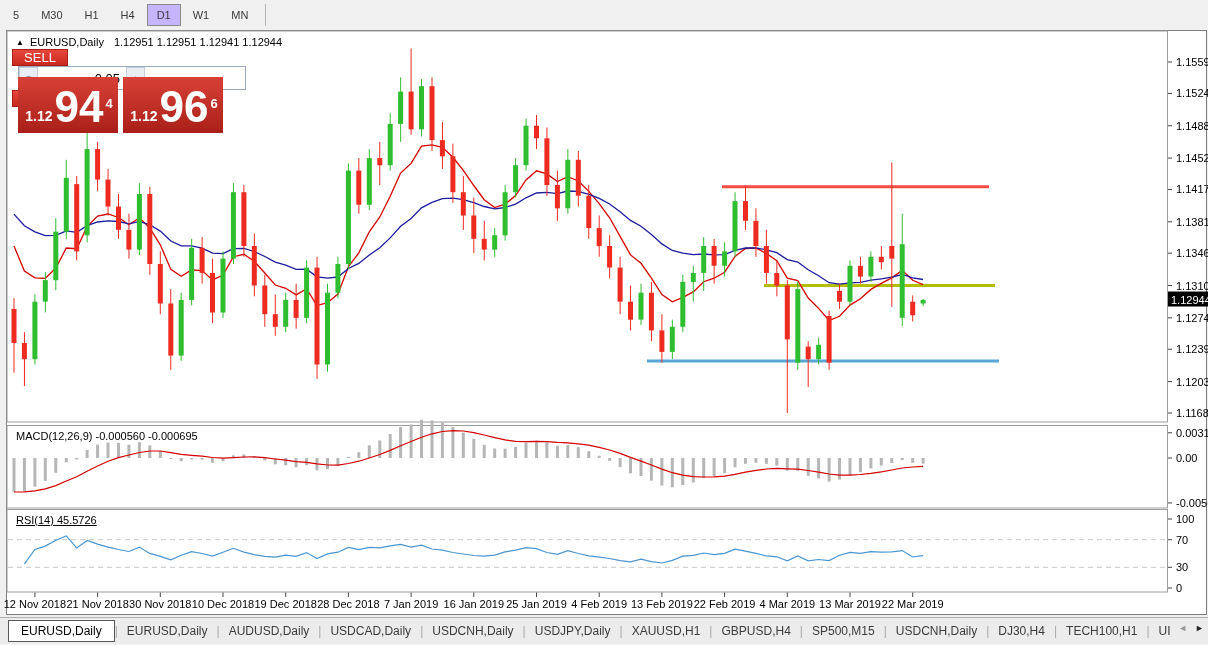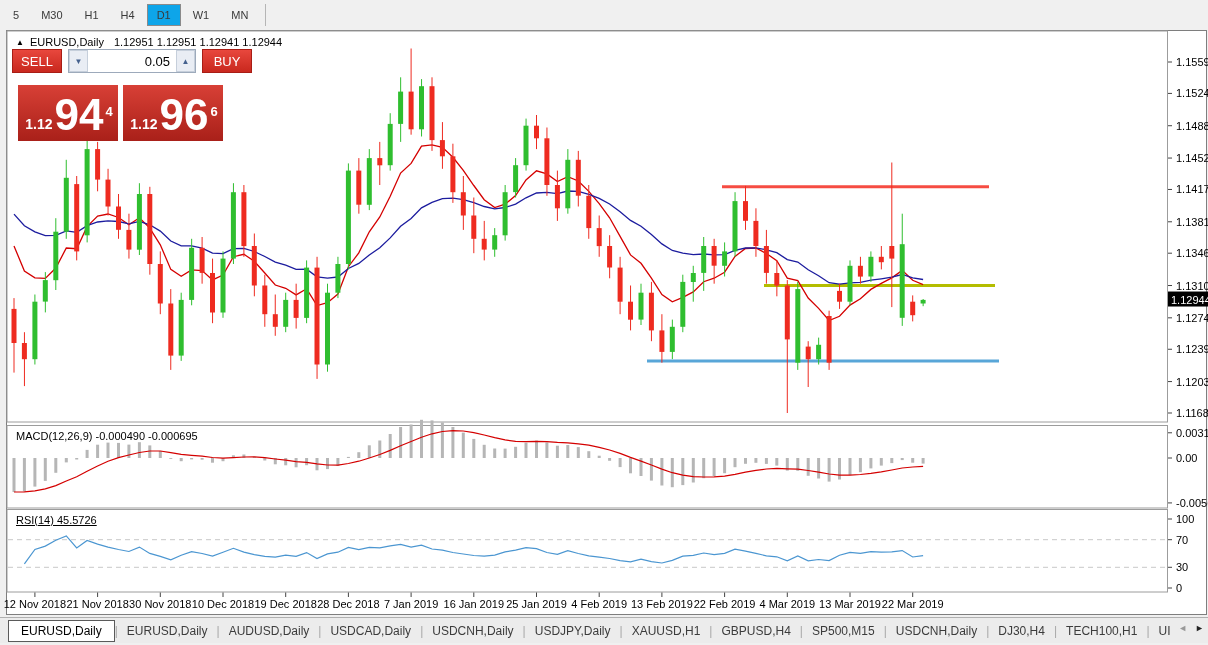--- a/index.html
+++ b/index.html
@@ -5,44 +5,44 @@
   * { margin:0; padding:0; box-sizing:border-box; }
   html,body { width:1208px; height:645px; overflow:hidden;
     font-family:"Liberation Sans", sans-serif; background:#f0f0f0; }
   #app { position:relative; width:1208px; height:645px; }
 
   
   #tf-toolbar { position:absolute; left:0; top:0; width:1208px; height:29px;
     background:#f0f0f0; display:flex; align-items:center; padding-left:2px; }
   .tf-btn { font-size:11px; color:#3a3a3a; padding:4px 9px; margin:0 1px;
     border:1px solid transparent; cursor:pointer; }
-  .tf-btn.active { background:#0ea5e9; border:1px solid #8a8a8a; }
+  .tf-btn.active { background:#c4b5fd; border:1px solid #8a8a8a; }
   .tf-sep { width:1px; height:22px; background:#b5b5b5; margin:0 6px; }
 
   
   #workspace { position:absolute; left:0; top:0; width:1208px; height:645px; }
   svg text { font-family:"Liberation Sans", sans-serif; }
 
   #chart-header { position:absolute; left:16px; top:36px; font-size:11px;
     color:#000; display:flex; align-items:center; z-index:5; }
   #chart-header .tri { font-size:8px; margin-right:6px; }
   #chart-header .sym { margin-right:10px; }
 
   
   #trade-widget { position:absolute; left:12px; top:49px; z-index:6; width:240px; }
-  #tw-row1 { display:flex; height:24px; }
+  #tw-row1 { display:flex; height:24px;flex-direction:column; }
   .tw-btn { width:56px; height:24px; color:#fff; font-size:13px;
     display:flex; align-items:center; justify-content:center;
     background:linear-gradient(#e8473d,#c9281e); border:1px solid #a81d15; cursor:pointer; }
   #tw-spin { display:flex; height:24px; margin:0 6px; border:1px solid #9daabb; background:#fff; }
   .tw-arrow { width:19px; height:22px; background:#e9edf4; color:#44618e; font-size:8px;
     display:flex; align-items:center; justify-content:center; cursor:pointer; border:1px solid #c6cfdb; }
   #tw-vol { width:88px; height:22px; border:none; outline:none; text-align:right;
     font-size:13px; padding-right:6px; font-family:"Liberation Sans",sans-serif; }
-  #tw-row2 { display:flex; margin-top:12px;padding-left:6px; }
+  #tw-row2 { display:flex; margin-top:4px;padding-left:6px; }
   .tw-price { width:100px; height:56px; margin-right:5px; color:#fff; cursor:pointer;
     background:linear-gradient(#d84036,#a92019); display:flex; align-items:flex-end;
     justify-content:center; padding-bottom:4px; position:relative; }
   .tw-price .small { font-size:14px; font-weight:bold; margin:0 2px 5px 0; }
   .tw-price .big { font-size:44px; font-weight:bold; line-height:1; }
   .tw-price .sup { font-size:13px; font-weight:bold; position:relative; top:-18px; left:2px; }
 
   
   .ind-label { position:absolute; font-size:11px; color:#000; z-index:5; }
 
@@ -448,21 +448,21 @@
         <span class="sup">4</span>
       </div>
       <div class="tw-price">
         <span class="small">1.12</span>
         <span class="big">96</span>
         <span class="sup">6</span>
       </div>
     </div>
   </div>
 
-  <div class="ind-label" style="left:16px; top:430px;">MACD(12,26,9) -0.000490 -0.000695</div>
+  <div class="ind-label" style="left:16px; top:430px;">MACD(12,26,9) -0.000560 -0.000695</div>
   <div class="ind-label" style="left:16px; top:514px;text-decoration:underline;">RSI(14) 45.5726</div>
 
   <div id="tab-bar">
     <span id="tab-container" style="display:flex;align-items:center;">
         <span class="tab active">EURUSD,Daily</span>
         <span class="tab-sep">|</span>
         <span class="tab">EURUSD,Daily</span>
         <span class="tab-sep">|</span>
         <span class="tab">AUDUSD,Daily</span>
         <span class="tab-sep">|</span>

